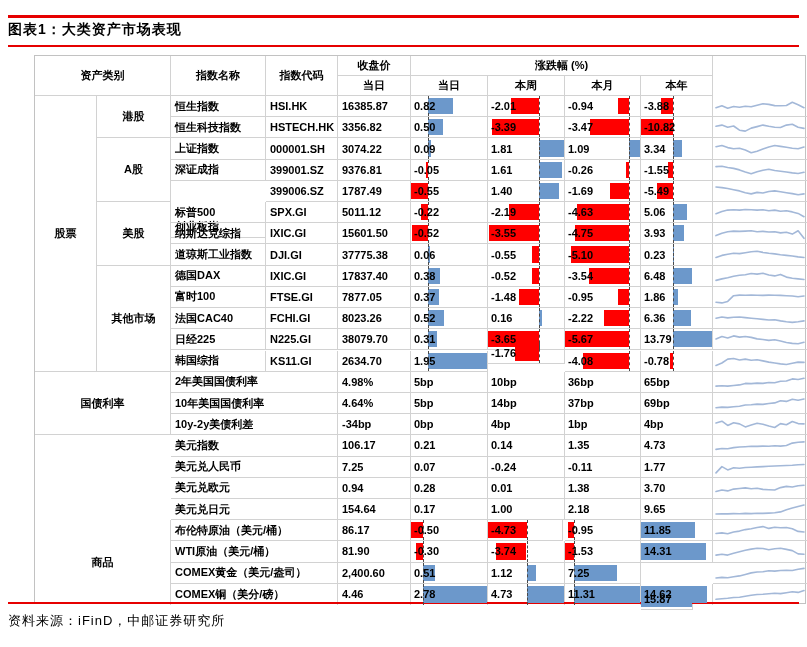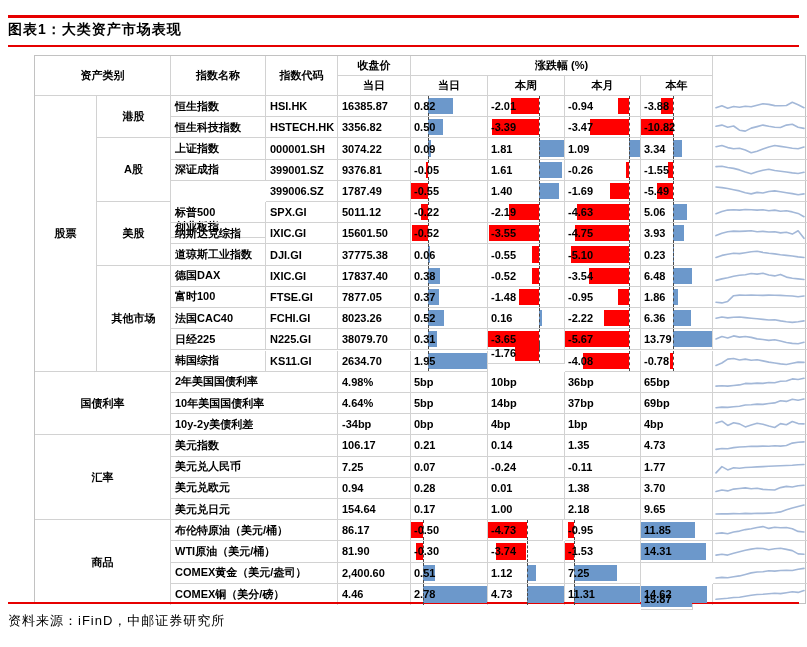--- a/index.html
+++ b/index.html
@@ -461,21 +461,20 @@
         <span class="val">1bp</span>
       </div>
       <div class="c chgcell" style="left: 606px; top: 358.125px; width: 72px; height: 21.2083px;">
         <span class="val">4bp</span>
       </div>
       <div class="c " style="left: 678px; top: 358.125px; width: 94px; height: 21.2083px; border-right: none;">
         <svg width="90" height="17" class="spark">
           <polyline points="1.0,7.0 6.9,5.2 12.7,9.4 18.6,6.7 24.5,7.9 30.3,10.9 36.2,9.1 42.1,7.3 47.9,8.2 53.8,10.0 59.7,11.5 65.5,7.6 71.4,8.8 77.3,5.5 83.1,7.6 89.0,7.9" fill="none" stroke="#a3b8d8" stroke-width="1.6" stroke-linejoin="round" stroke-linecap="round"></polyline>
         </svg>
       </div>
-      <div class="c cc" style="left: 0px; top: 379.333px; width: 136px; height: 84.8333px;">汇率</div>
       <div class="c lc" style="left: 136px; top: 379.333px; width: 167px; height: 21.2083px;">美元指数</div>
       <div class="c lc" style="left: 303px; top: 379.333px; width: 73px; height: 21.2083px;">106.17</div>
       <div class="c chgcell" style="left: 376px; top: 379.333px; width: 77px; height: 21.2083px;">
         <span class="val">0.21</span>
       </div>
       <div class="c chgcell" style="left: 453px; top: 379.333px; width: 77px; height: 21.2083px;">
         <span class="val">0.14</span>
       </div>
       <div class="c chgcell" style="left: 530px; top: 379.333px; width: 76px; height: 21.2083px;">
         <span class="val">1.35</span>

